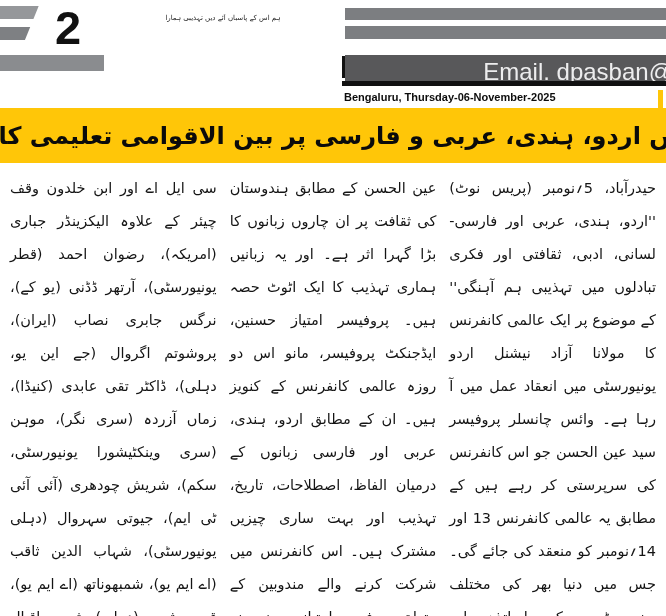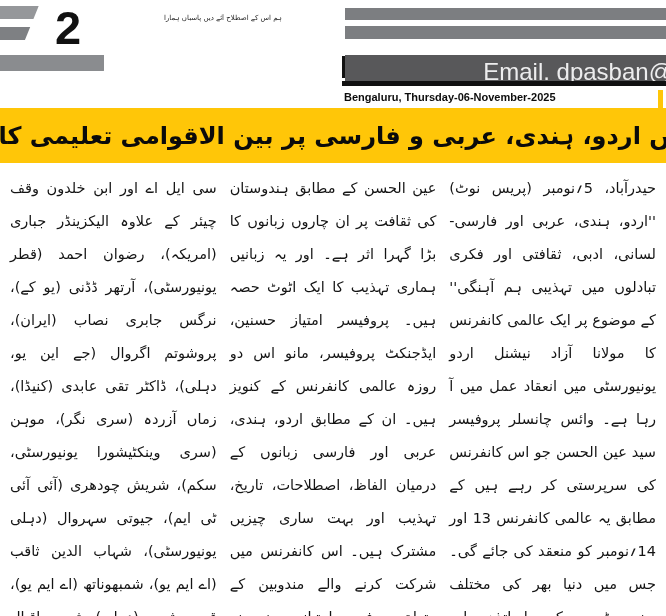--- a/index.html
+++ b/index.html
@@ -99,21 +99,21 @@
   <div class="header-band">
     <div class="stripe s1"></div>
     <div class="stripe s2"></div>
     <div class="stripe s3"></div>
 
     <div class="pagenum-box">
       <span class="pagenum">2</span>
     </div>
 
     <div class="masthead">
-      <div class="tagline">ہم اس کے اصطلاح آئے دیں پاسباں ہمارا</div>
+      <div class="tagline">ہم اس کے پاسباں آئے دیں تہذیبی ہمارا</div>
     </div>
 
     <div class="rstripe r1"></div>
     <div class="rstripe r2"></div>
 
     <div class="email-bar">
       <span>Email. dpasban@</span>
     </div>
 
     <div class="black-notch"></div>

